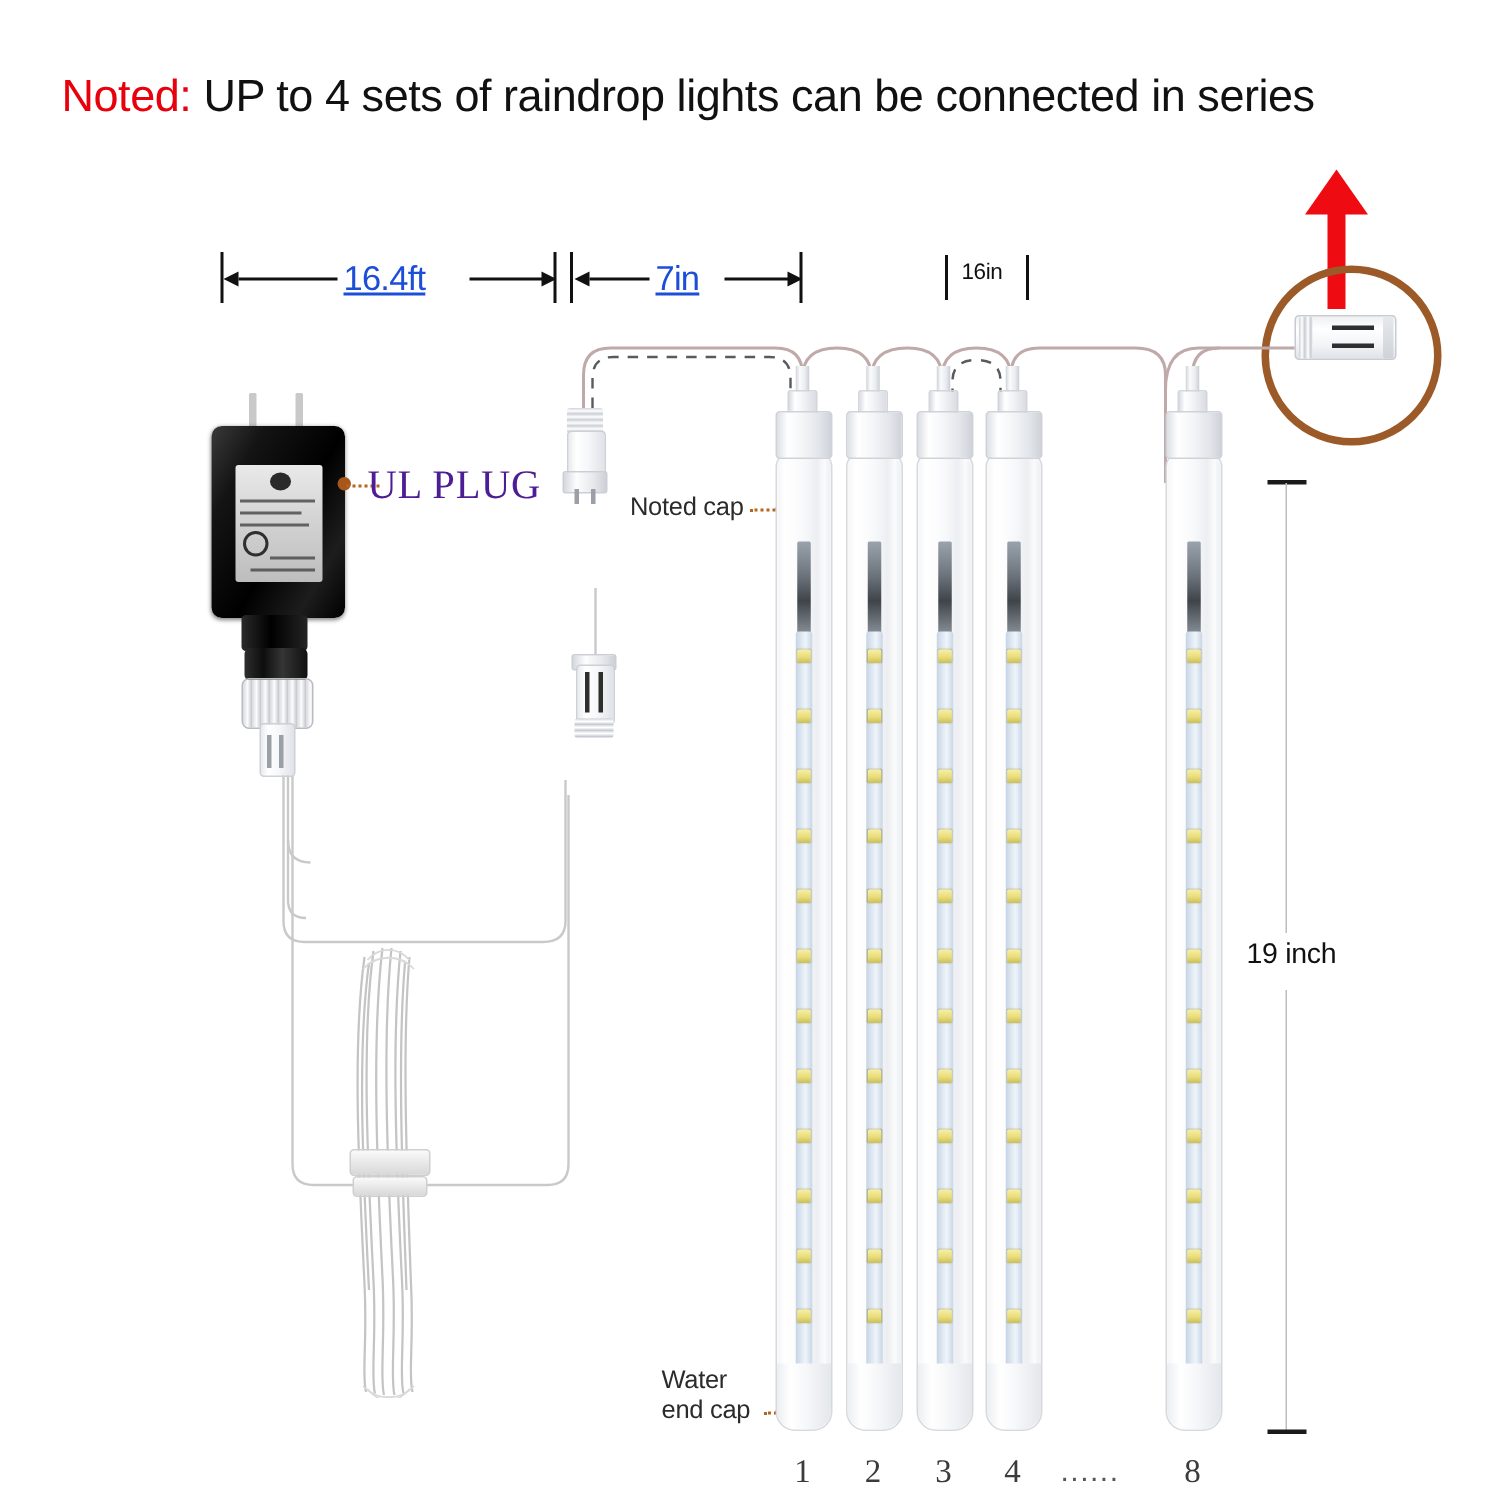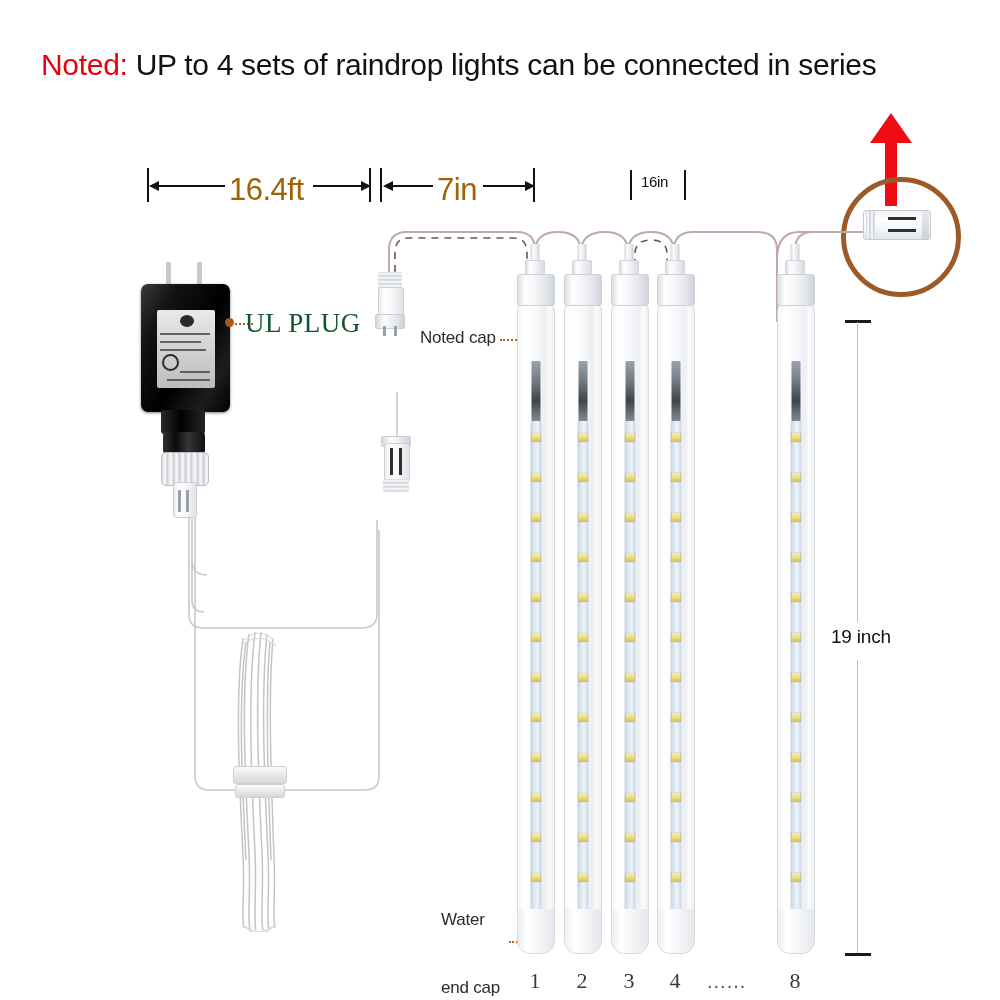--- a/index.html
+++ b/index.html
@@ -18,25 +18,25 @@
     font-size:30px;line-height:34px;
     letter-spacing:-0.3px;
     white-space:nowrap;
     font-family:"Liberation Sans", sans-serif;
   }
   .note .hl{color:#e8000d;}
   .note .body{color:#111;}
 
   
   .txt{position:absolute;color:#1a1a1a;white-space:pre;}
-  .dim-label{font-size:31px;letter-spacing:-0.5px;color:#a16207;}
+  .dim-label{font-size:23px;letter-spacing:-0.5px;color:#1d4ed8;text-decoration:underline;}
   .dim-label-sm{font-size:15px;letter-spacing:-0.3px;color:#111;}
   .vert-label{font-size:19px;letter-spacing:-0.2px;color:#111;}
   .callout{font-size:17px;color:#2b2b2b;letter-spacing:-0.2px;line-height:20px;}
-  .ul-label{font-size:27px;color:#14532d;letter-spacing:0.5px;
+  .ul-label{font-size:27px;color:#4c1d95;letter-spacing:0.5px;
             font-family:"Liberation Serif", serif;}
   .tube-num{position:absolute;font-size:22px;color:#3b3b3b;
             font-family:"Liberation Serif", serif;text-align:center;width:30px;}
   .tube-dots{position:absolute;font-size:20px;color:#555;letter-spacing:1px;}
 
   
   .tick{position:absolute;background:#111;width:2px;}
   .rule{position:absolute;height:2px;background:#111;}
   .arrow-l,.arrow-r{position:absolute;width:0;height:0;
       border-top:5px solid transparent;border-bottom:5px solid transparent;}
@@ -268,21 +268,21 @@
     <div class="conn-contact" style="left:9px;top:12px;height:27px;"></div>
     <div class="conn-contact" style="left:18px;top:12px;height:27px;"></div>
     <div class="conn-ribs" style="top:43px;width:26px;height:13px;"></div>
   </div>
 
   <div class="txt callout" style="left:403px;top:328px;">Noted cap</div>
   <div class="leader" style="left:483px;top:339px;width:20px;"></div>
   <div class="dot" style="left:500px;top:335px;"></div>
 
   <div class="txt callout" style="left:424px;top:910px;">Water</div>
-  <div class="txt callout" style="left:424px;top:930px;margin-top:48px;">end cap</div>
+  <div class="txt callout" style="left:424px;top:930px;">end cap</div>
   <div class="leader" style="left:492px;top:941px;width:16px;"></div>
   <div class="dot" style="left:500px;top:937px;"></div>
 
   <div class="vcap" style="left:828px;top:320px;width:26px;"></div>
   <div class="vrule" style="left:840px;top:322px;height:300px;"></div>
   <div class="txt vert-label" style="left:814px;top:626px;">19 inch</div>
   <div class="vrule" style="left:840px;top:660px;height:296px;"></div>
   <div class="vcap" style="left:828px;top:953px;width:26px;"></div>
 
   <div class="coil" style="left:212px;top:626px;width:60px;height:306px;">

